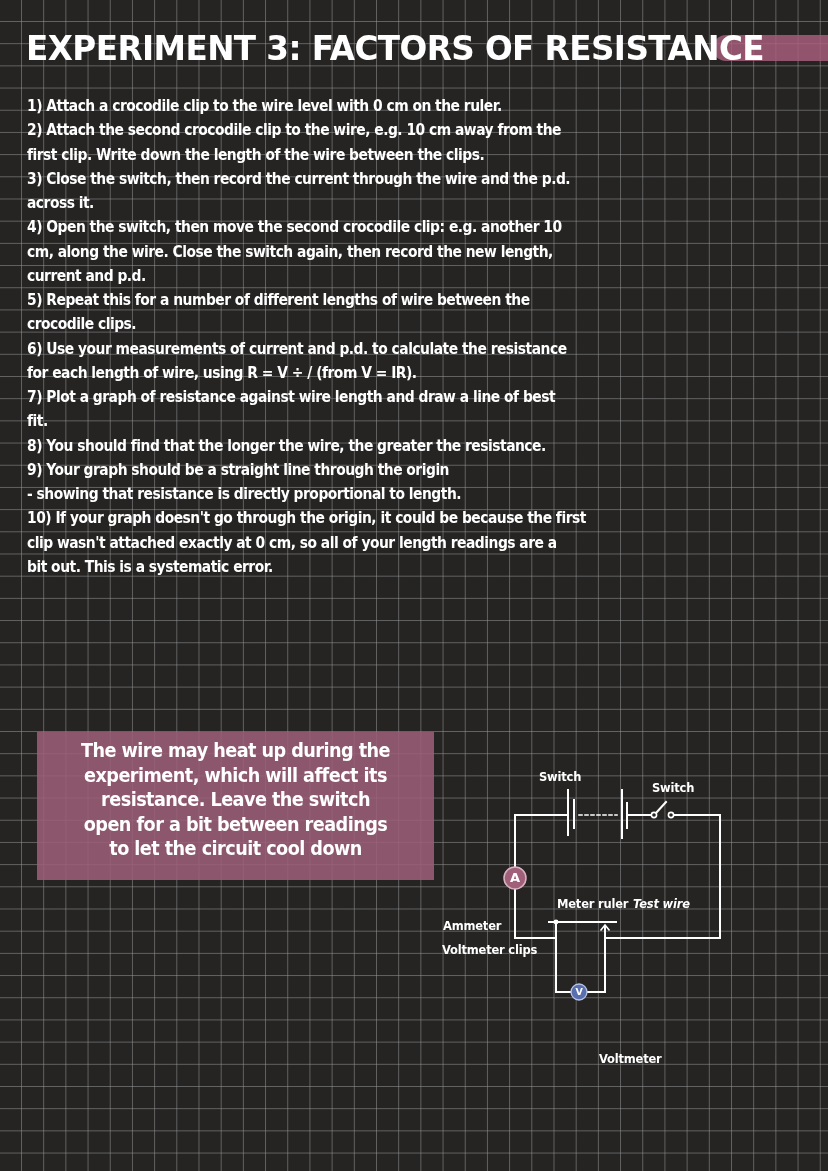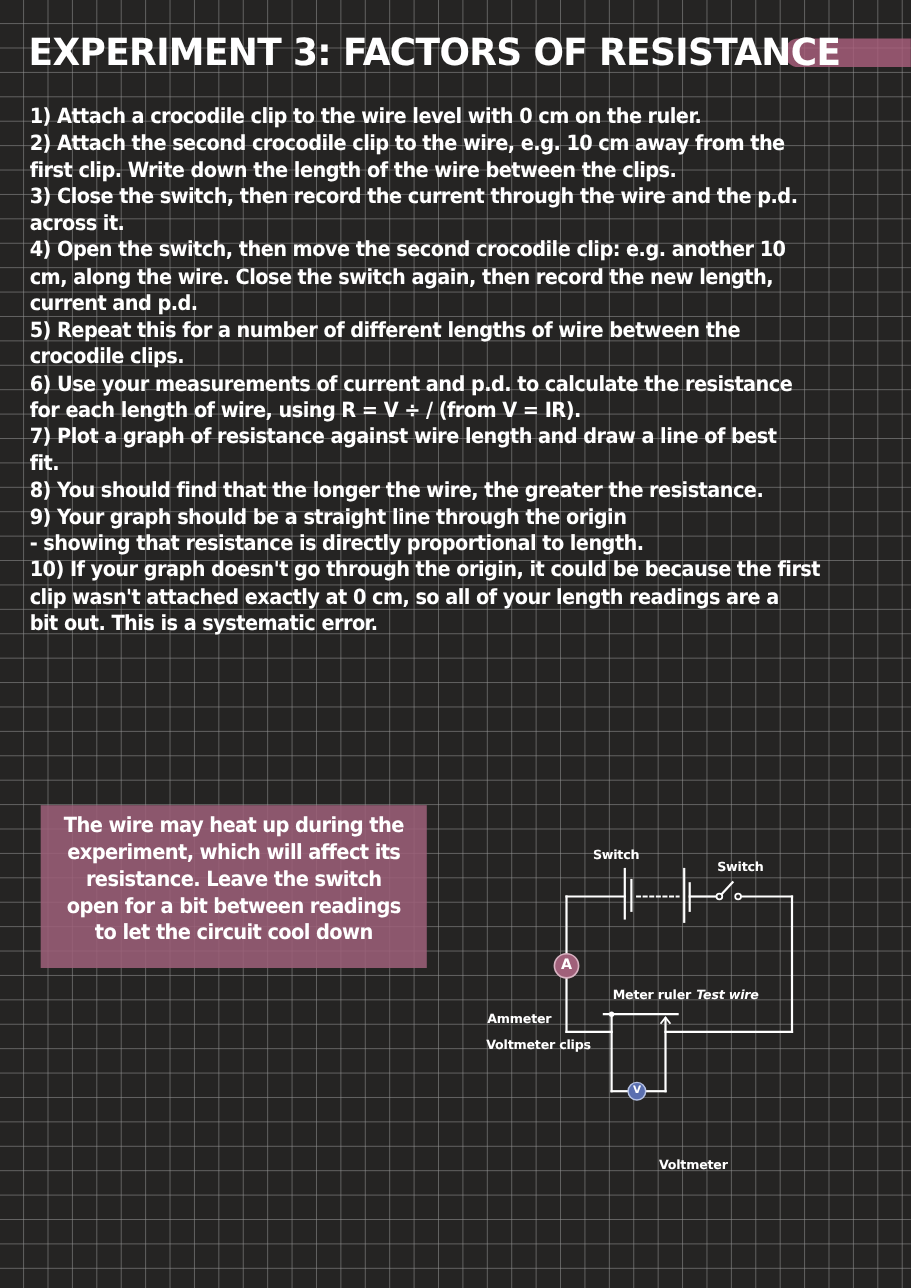--- a/index.html
+++ b/index.html
@@ -22,25 +22,25 @@
   .title {
     position: absolute; left: 26px; top: 26px; margin: 0;
     font-family: "DejaVu Sans", sans-serif; font-weight: bold;
     font-size: 34px; letter-spacing: -0.6px; line-height: 44px;
     color: #ffffff; white-space: nowrap;
     transform: scaleX(0.96); transform-origin: left center;
   }
   .steps {
     position: absolute; left: 27px; top: 94px; width: 790px;
     font-family: "DejaVu Sans", sans-serif; font-weight: bold;
-    font-size: 19px; line-height: 24.25px; letter-spacing: -0.55px;
+    font-size: 15px; line-height: 24.25px; letter-spacing: -0.55px;
   }
   .steps .line { display: block; white-space: nowrap; transform: scaleX(0.925); transform-origin: left center; }
   .note-box {
-    position: absolute; left: 37px; top: 732px; width: 351px; height: 148px;
+    position: absolute; left: 37px; top: 732px; width: 397px; height: 148px;
     background: rgba(155, 95, 120, 0.88);
     box-sizing: border-box; padding: 6px 4px 0 4px;
     text-align: center;
     font-family: "DejaVu Sans", sans-serif; font-weight: bold;
     font-size: 19px; line-height: 24.5px; letter-spacing: -0.6px;
   }
   .note-box .nline { display: block; white-space: nowrap; transform: scaleX(0.93); transform-origin: center center; }
   .circuit { position: absolute; left: 0; top: 0; width: 828px; height: 1171px; pointer-events: none; }
   .clabel {
     position: absolute; font-family: "DejaVu Sans", sans-serif; font-weight: bold;

